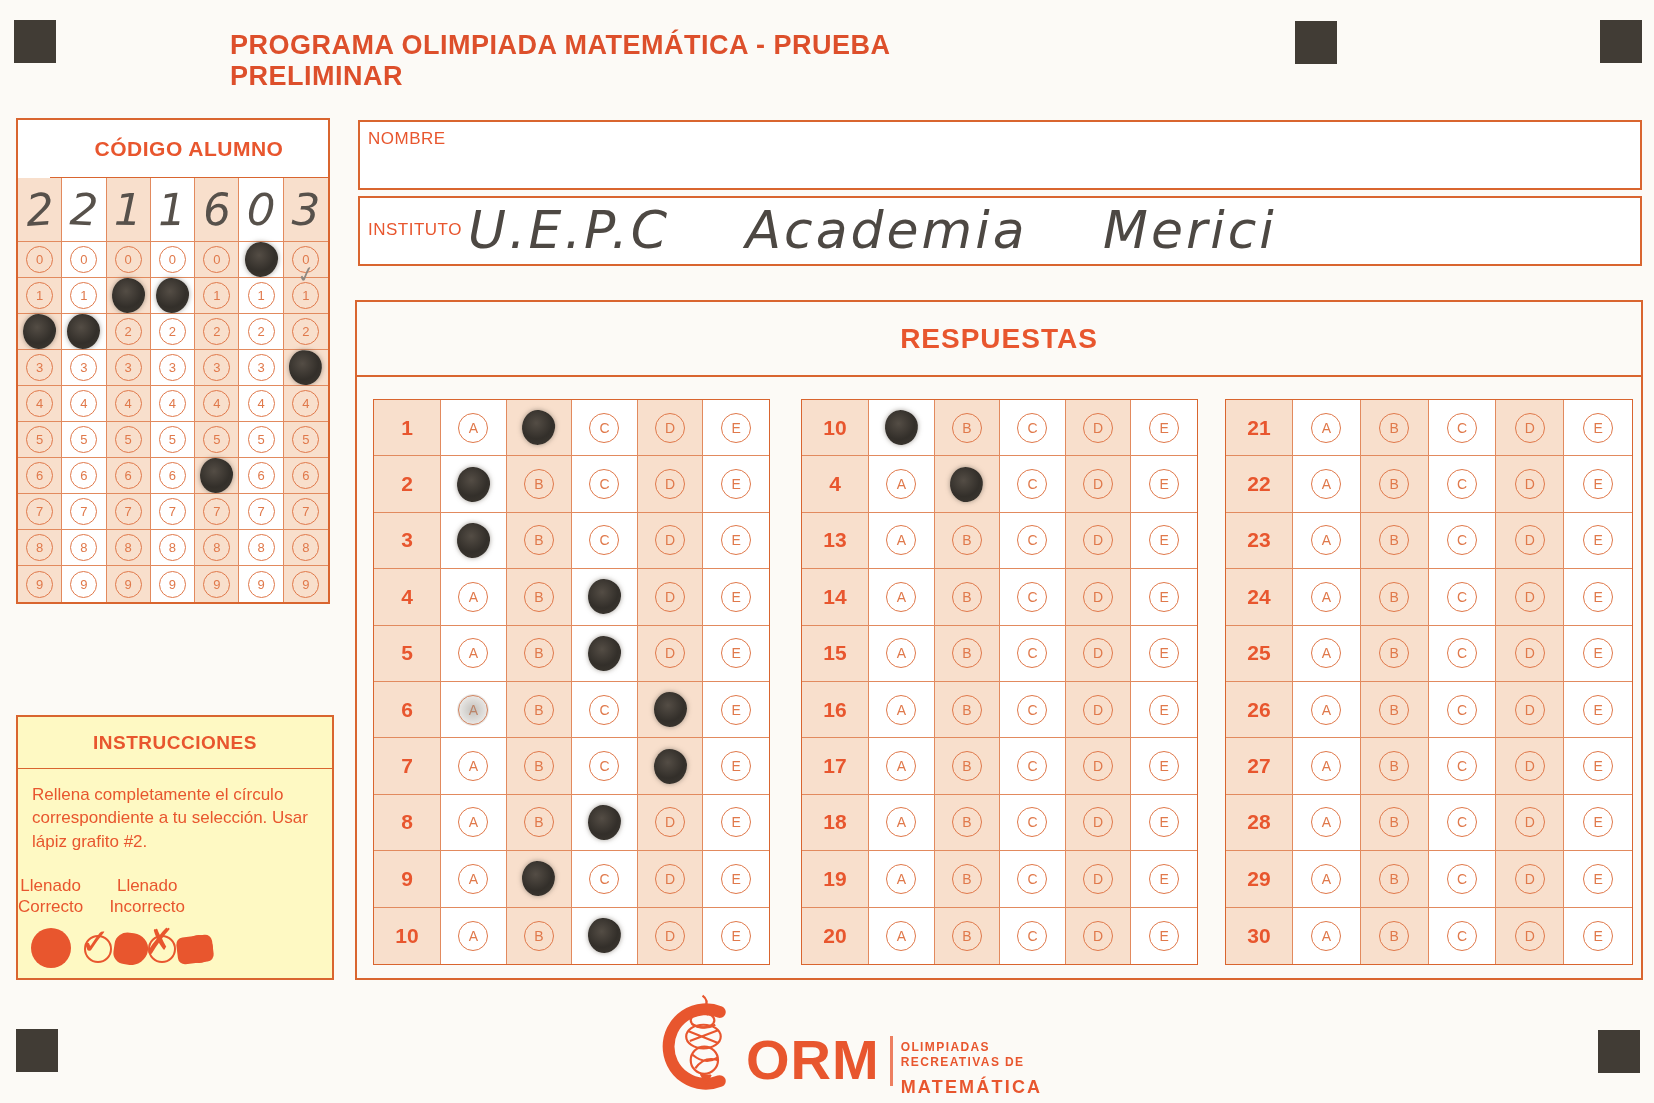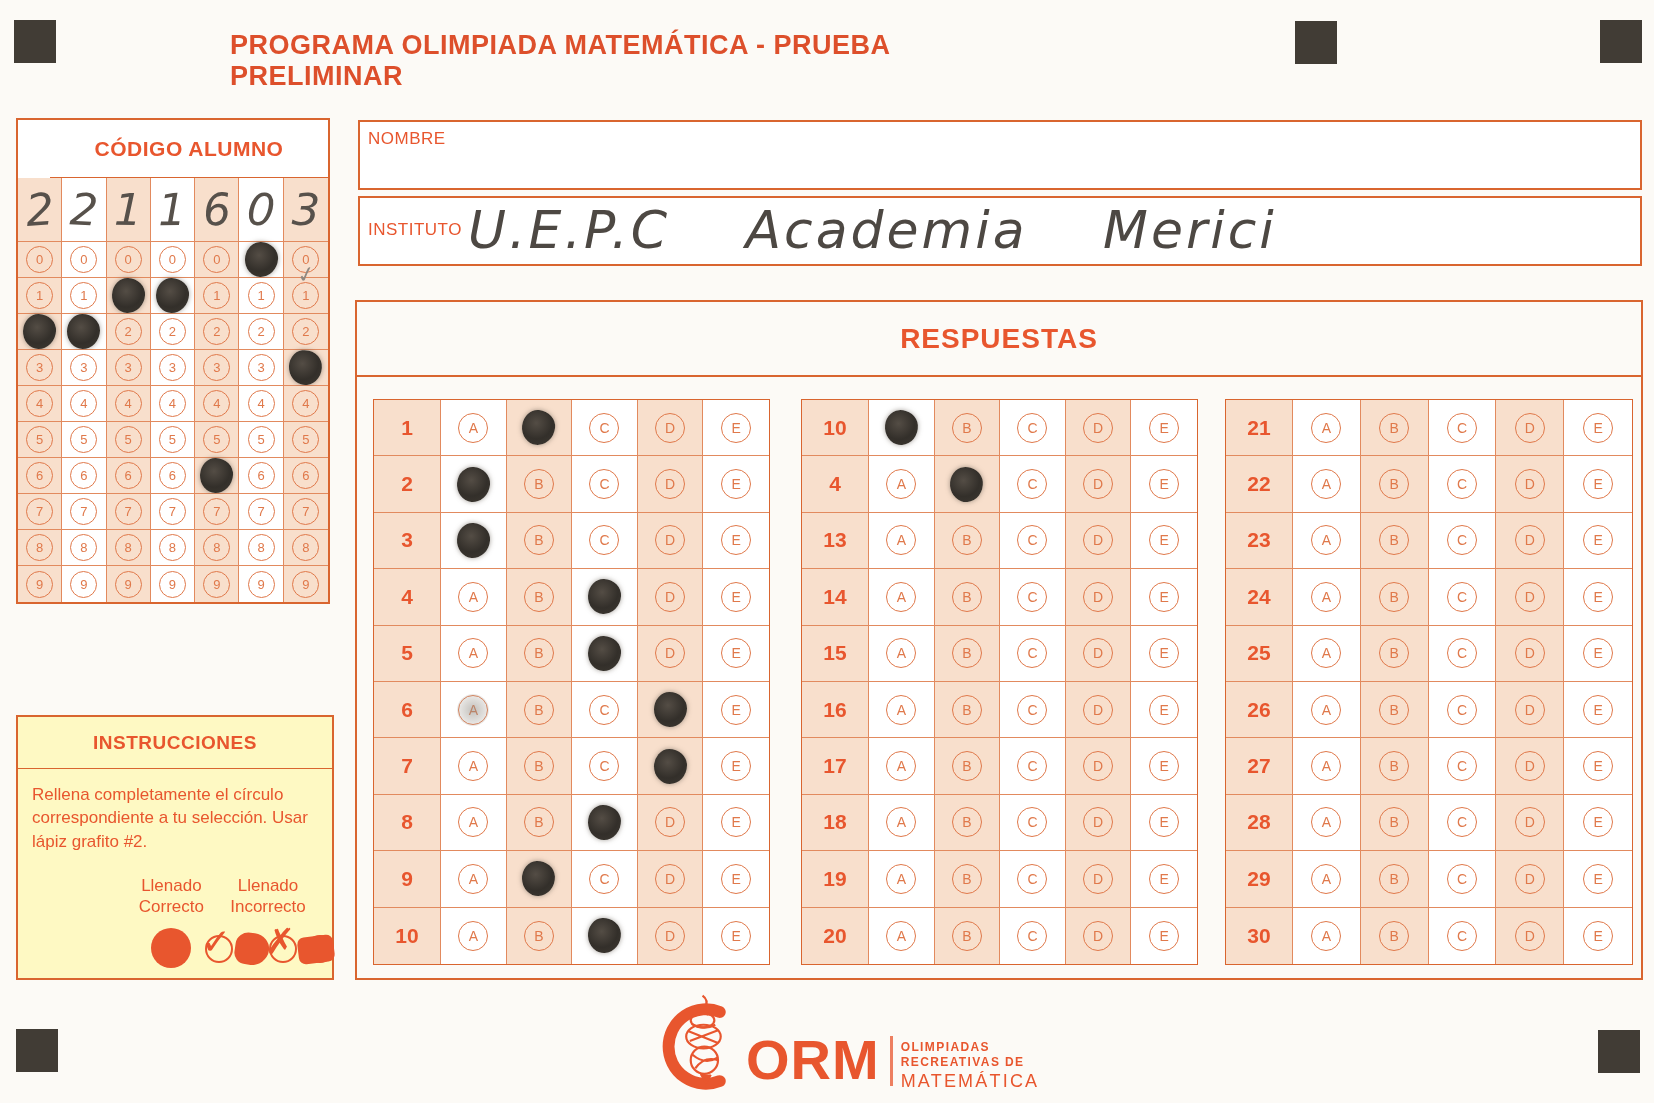--- a/index.html
+++ b/index.html
@@ -83,42 +83,42 @@
   .ans-cell.shade{background:var(--shade);}
   .q-number{font-size:21px;font-weight:bold;color:var(--accent);}
 
   
   .instr-box{position:absolute;left:16px;top:715px;width:318px;height:265px;
     border:2px solid var(--line-strong);background:#fef9c3;}
   .instr-title{height:52px;border-bottom:1.5px solid var(--line-strong);
     display:flex;align-items:center;justify-content:center;
     font-size:19px;font-weight:bold;color:var(--accent);letter-spacing:.5px;}
   .instr-body{padding:14px 14px 0 14px;font-size:17px;color:var(--accent);line-height:1.38;}
-  .instr-examples{position:absolute;left:0;right:0;top:158px;display:flex;justify-content:flex-end;}
+  .instr-examples{position:absolute;left:0;right:0;top:158px;display:flex;justify-content:flex-start;}
   .example-col{text-align:center;}
   .example-label{font-size:17px;color:var(--accent);line-height:1.25;}
   .example-icons{margin-top:8px;height:44px;display:flex;align-items:center;justify-content:center;}
   .dot-correct{width:40px;height:40px;border-radius:50%;background:var(--accent);}
   .icon-wrap{position:relative;width:36px;height:40px;margin:0 -2px;}
   .icon-circle{position:absolute;left:3px;top:7px;width:28px;height:28px;border:2px solid var(--accent);border-radius:50%;}
   .icon-glyph{position:absolute;left:-1px;top:-4px;font-size:36px;font-weight:bold;color:var(--accent);
     font-family:"DejaVu Sans",sans-serif;line-height:1;}
   .icon-blob{position:absolute;left:1px;top:5px;width:34px;height:32px;background:var(--accent);
     border-radius:45% 55% 60% 40%;transform:rotate(8deg);}
   .icon-sq{position:absolute;left:0px;top:8px;width:36px;height:27px;background:var(--accent);
     border-radius:7px;transform:rotate(-7deg);}
 
   
   .logo{position:absolute;left:652px;top:992px;display:flex;align-items:flex-start;}
   .logo-acronym{font-size:56px;font-weight:800;color:var(--accent);letter-spacing:1px;
     margin:40px 6px 0 2px;line-height:1;}
   .logo-divider{width:3px;height:50px;background:rgba(232,86,46,.75);margin:44px 8px 0 4px;}
   .logo-tagline{margin-top:48px;color:var(--accent);}
   .tag-line{font-size:12px;font-weight:bold;letter-spacing:1.4px;line-height:1.22;}
-  .tag-line.big{font-size:18px;font-weight:400;letter-spacing:2.2px;margin-top:2px;}
+  .tag-line.big{font-size:18px;font-weight:700;letter-spacing:2.2px;margin-top:8px;}
 </style>
 </head>
 <body>
 
 <div class="sheet">
 
   <div class="reg-mark" style="left:14px;top:20px;"></div>
   <div class="reg-mark" style="left:1295px;top:21px;"></div>
   <div class="reg-mark" style="left:1600px;top:20px;"></div>
   <div class="reg-mark" style="left:16px;top:1029px;"></div>

